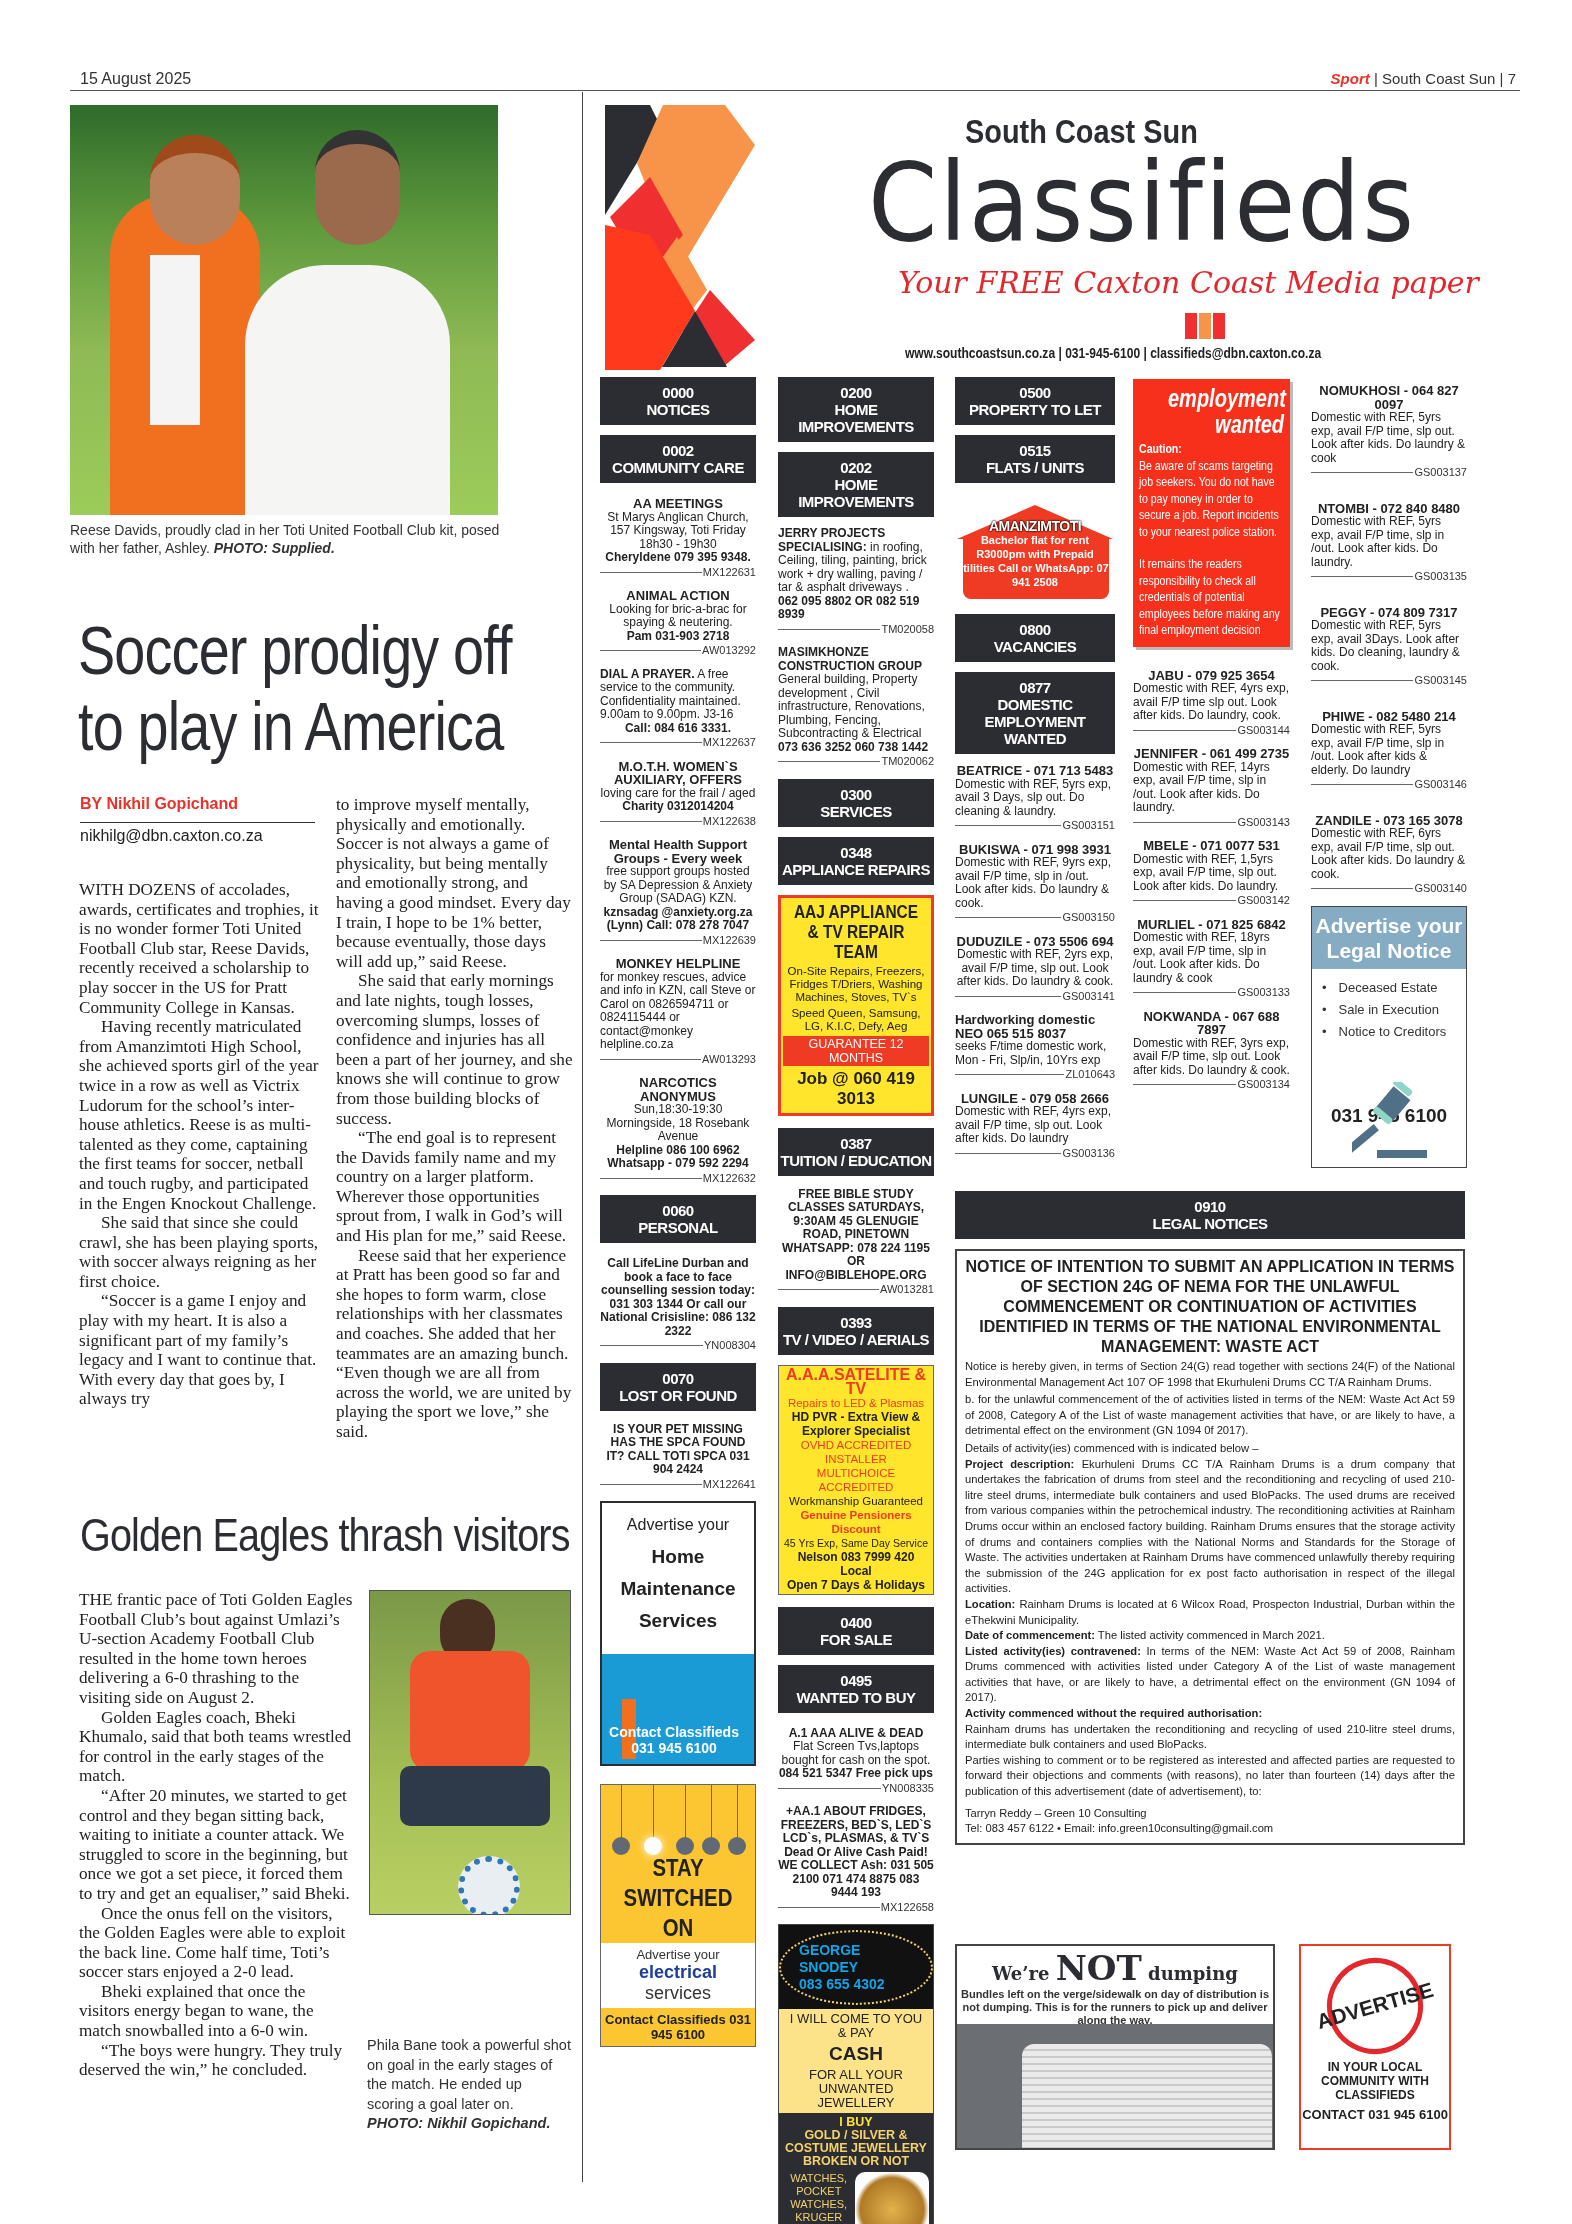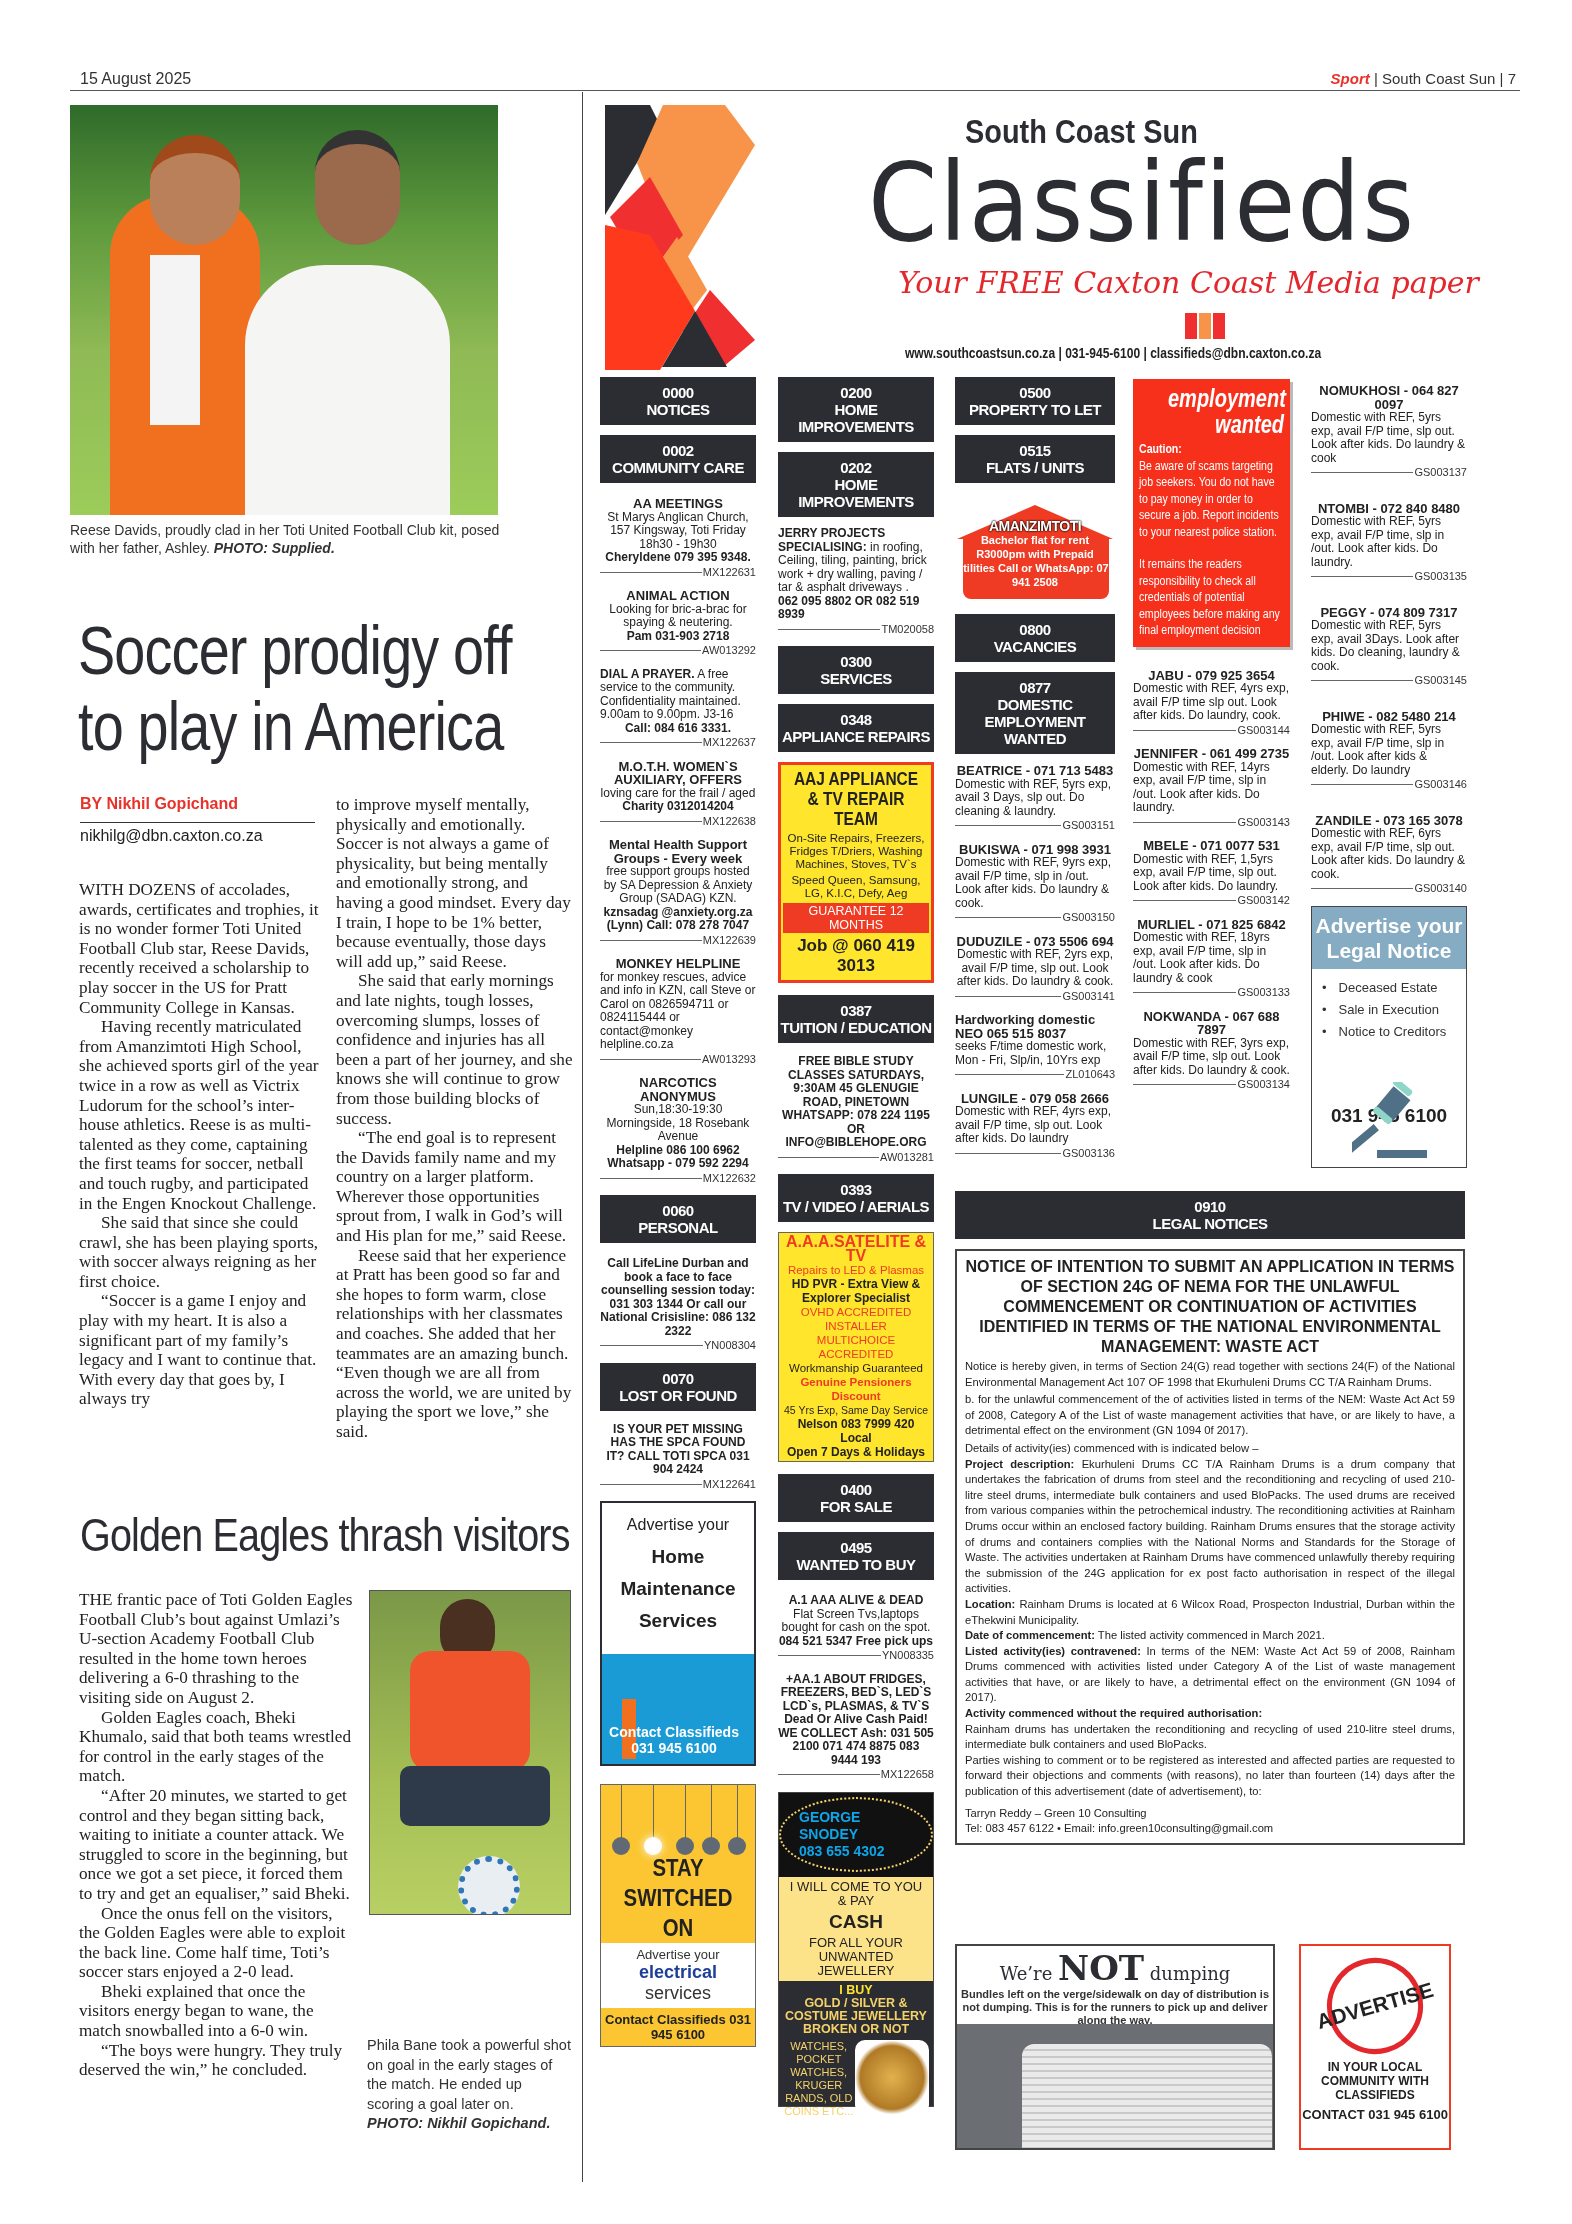--- a/index.html
+++ b/index.html
@@ -86,21 +86,21 @@
 .legal-ad{border:1px solid #444;height:262px}
 .legal-ad .hd{background:#86acc3;color:#fff;font-weight:bold;font-size:21px;text-align:center;line-height:25px;padding:6px 0;transform:none}
 .legal-ad ul{list-style:none;padding:8px 0 0 10px;font-size:13px;line-height:22px;color:#333}
 .legal-ad li:before{content:"•";margin-right:12px}
 .legal-ad .ph{text-align:center;font-weight:bold;font-size:19px;color:#222;margin-top:62px}
 .gavel{position:absolute}
 .notice{border:2px solid #444;padding:6px 8px;font-size:11.2px;line-height:15.6px;color:#222;text-align:justify}
 .notice h3{text-align:center;font-size:16px;line-height:20px;font-weight:bold;margin-bottom:2px}
 .notice p{margin-bottom:2px}
 .dump{border:2px solid #444;height:206px;position:relative;overflow:hidden}
-.dump .t{text-align:center;font-family:"DejaVu Serif",serif;font-weight:normal;font-size:18px;color:#2c2d33;padding-top:2px}
+.dump .t{text-align:center;font-family:"DejaVu Serif",serif;font-weight:bold;font-size:18px;color:#2c2d33;padding-top:2px}
 .dump .t b{font-size:34px}
 .dump .s{text-align:center;font-size:11px;font-weight:bold;line-height:13px;color:#333}
 .dump .img{position:absolute;left:0;bottom:0;width:100%;height:124px;background:#6b6e72}
 .dump .stack{position:absolute;left:65px;bottom:0;width:250px;height:104px;background:repeating-linear-gradient(180deg,#eaeaea 0 5px,#c9c9c9 5px 7px);border-radius:12px 12px 0 0}
 .advbox{border:2px solid #ef3b24;height:206px;text-align:center}
 .advbox .seal{margin:12px auto 6px;width:96px;height:96px;border:5px solid #e3282d;border-radius:50%;display:flex;align-items:center;justify-content:center;color:#222;font-weight:bold;font-size:21px;transform:rotate(-16deg)}
 .advbox .t{font-weight:bold;font-size:12px;line-height:14px;color:#222}
 .advbox .c{font-weight:bold;font-size:13px;margin-top:5px;color:#222}
 </style>
 </head>
@@ -278,20 +278,24 @@
       <span>HOME IMPROVEMENTS</span>
     </div>
   <div class="cat">
       <span>0202</span>
       <span>HOME IMPROVEMENTS</span>
     </div>
   <div class="ad left">
     <b>JERRY PROJECTS SPECIALISING:</b> <span>in roofing, Ceiling, tiling, painting, brick work + dry walling, paving / tar &amp; asphalt driveways .</span><br><b>062 095 8802 OR 082 519 8939</b>
     <div class="ref">TM020058</div>
   </div>
+  <div class="ad left">
+    <b>MASIMKHONZE CONSTRUCTION GROUP</b><div>General building, Property development , Civil infrastructure, Renovations, Plumbing, Fencing, Subcontracting &amp; Electrical</div><b>073 636 3252 060 738 1442</b>
+    <div class="ref">TM020062</div>
+  </div>
   <div class="cat">
       <span>0300</span>
       <span>SERVICES</span>
     </div>
   <div class="cat">
       <span>0348</span>
       <span>APPLIANCE REPAIRS</span>
     </div>
   <div class="box-yellow">
     <div class="aaj-title">AAJ APPLIANCE &amp; TV REPAIR TEAM</div>

